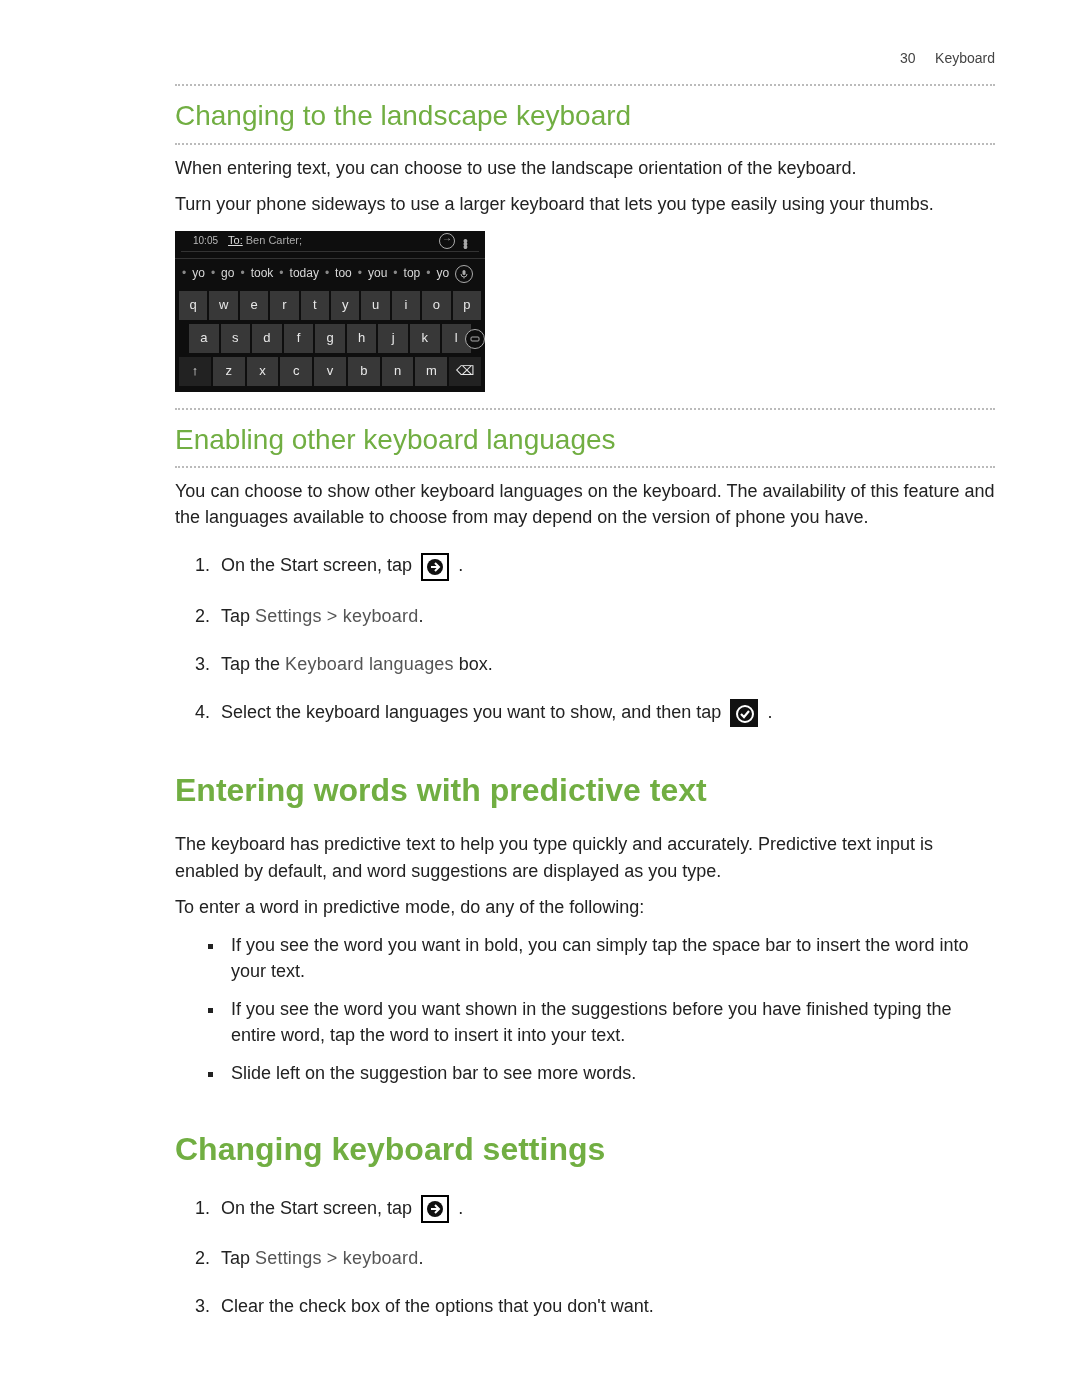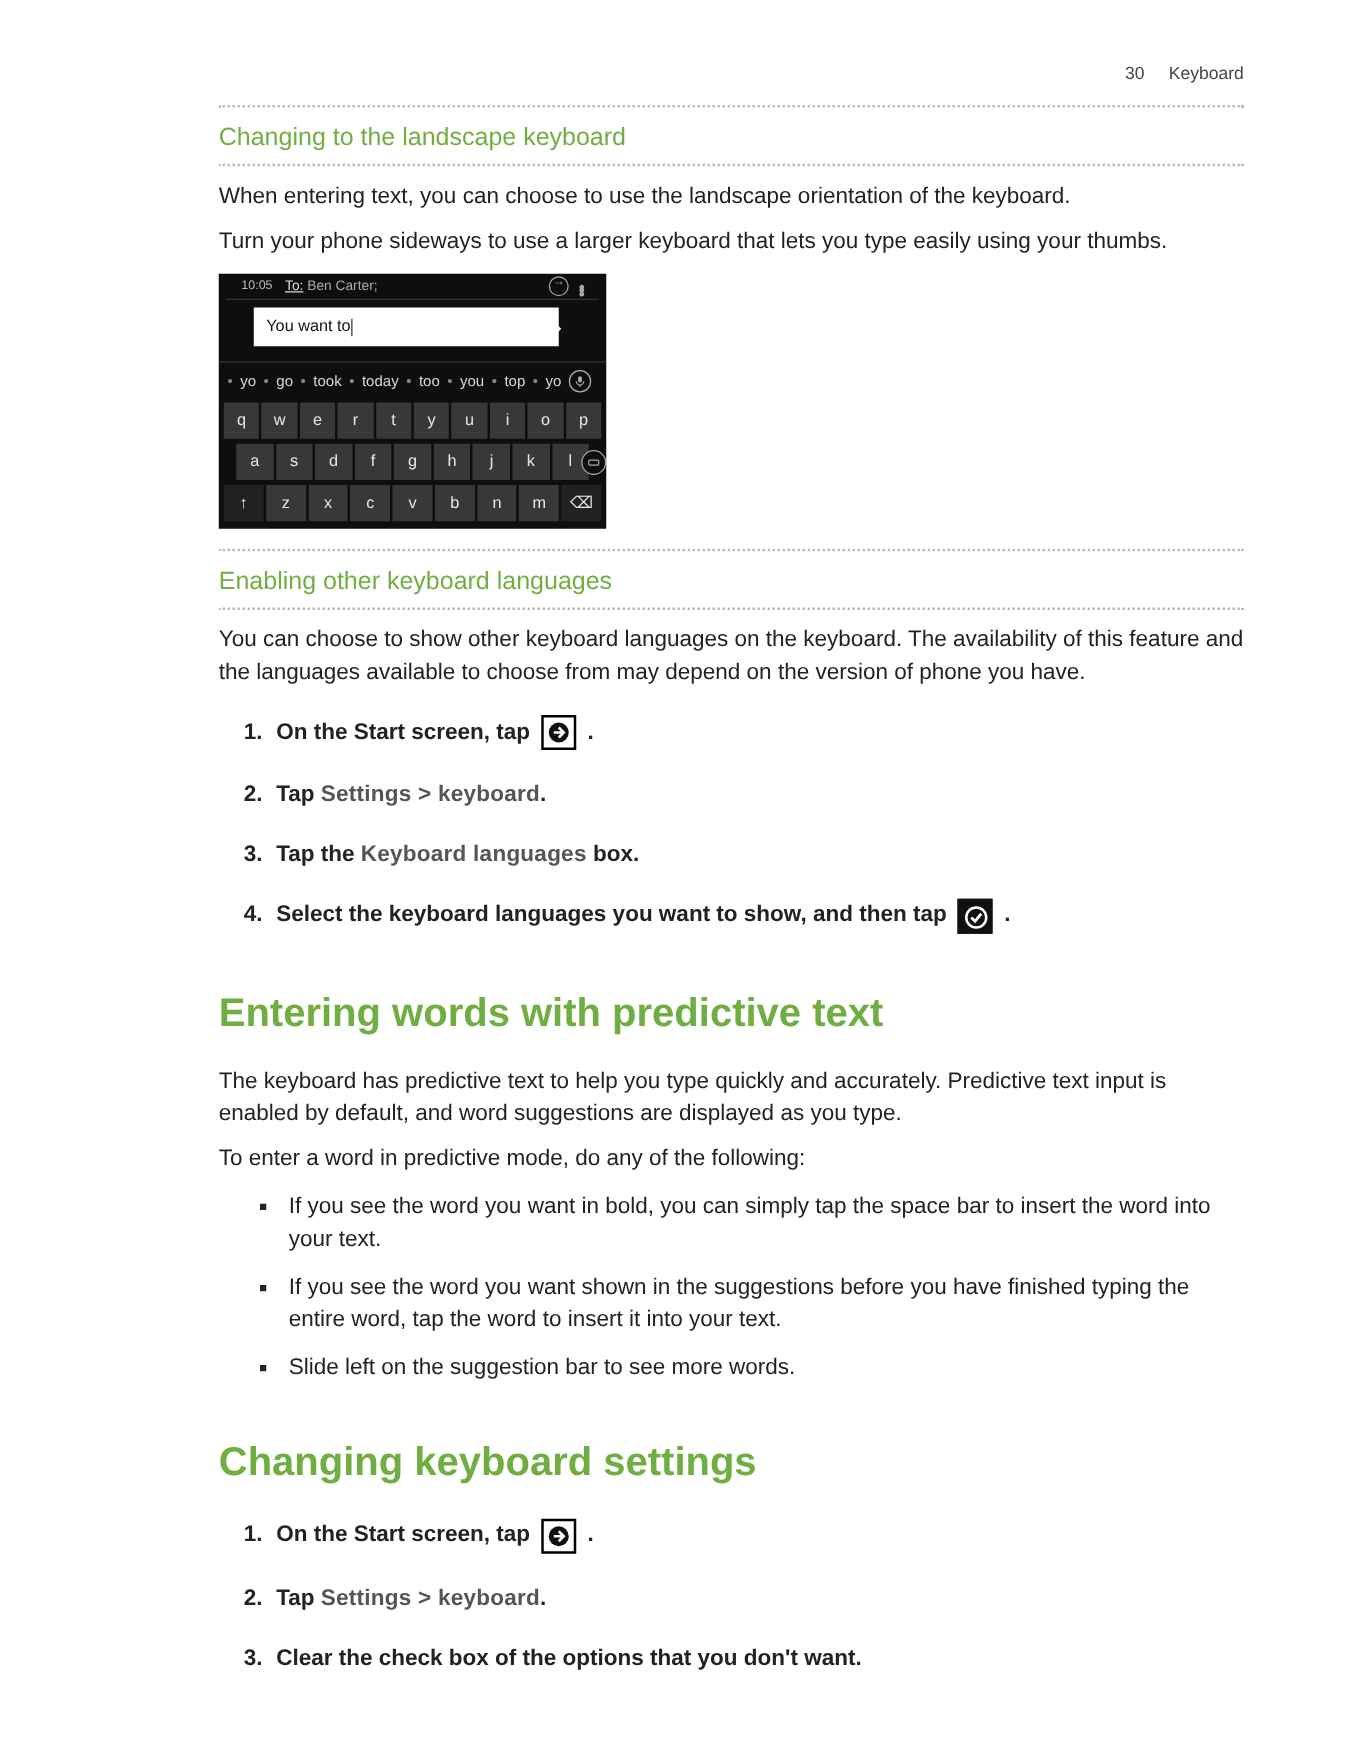--- a/index.html
+++ b/index.html
@@ -17,34 +17,34 @@
     color: #444;
     margin-bottom: 16px;
     text-align: right;
   }
   .dotted-line {
     border: none;
     border-top: 2px dotted #bbb;
     margin: 6px 0 10px 0;
   }
   .h3 {
-    font-size: 20px;
+    font-size: 28px;
     color: #71ae42;
     font-weight: 400;
     margin: 4px 0 4px 0;
   }
   .h2 {
     font-size: 32px;
     color: #71ae42;
     font-weight: 600;
     margin: 40px 0 18px 0;
   }
   p { margin: 10px 0; }
   ol { margin: 12px 0 12px 40px; }
-  ol li { margin: 22px 0; padding-left: 6px; font-weight: bold; }
+  ol li { margin: 22px 0; padding-left: 6px; }
   ul.square { list-style: square; margin: 10px 0 10px 50px; }
   ul.square li { margin: 12px 0; padding-left: 6px; }
   .sans-ui { font-family: Arial, sans-serif; color: #555; letter-spacing: 0.2px; }
   .inline-icon {
     display: inline-block;
     width: 28px;
     height: 28px;
     vertical-align: middle;
     background: #fff;
     border: 2px solid #000;
@@ -166,23 +166,20 @@
       <span>Ben Carter;</span>
     </span>
     <span class="ps-send-circle"></span>
     <span class="ps-dots">
         <div>•</div>
         <div>•</div>
         <div>•</div>
       </span>
   </div>
   <div class="ps-hr"></div>
-  <div class="ps-bubble">
-    <span>You want to</span><span class="ps-cursor"></span>
-  </div>
   <div class="ps-sugg-row">
     <span class="dot">•</span>
       <span>yo</span>
     <span class="dot">•</span>
       <span>go</span>
     <span class="dot">•</span>
       <span>took</span>
     <span class="dot">•</span>
       <span>today</span>
     <span class="dot">•</span>

